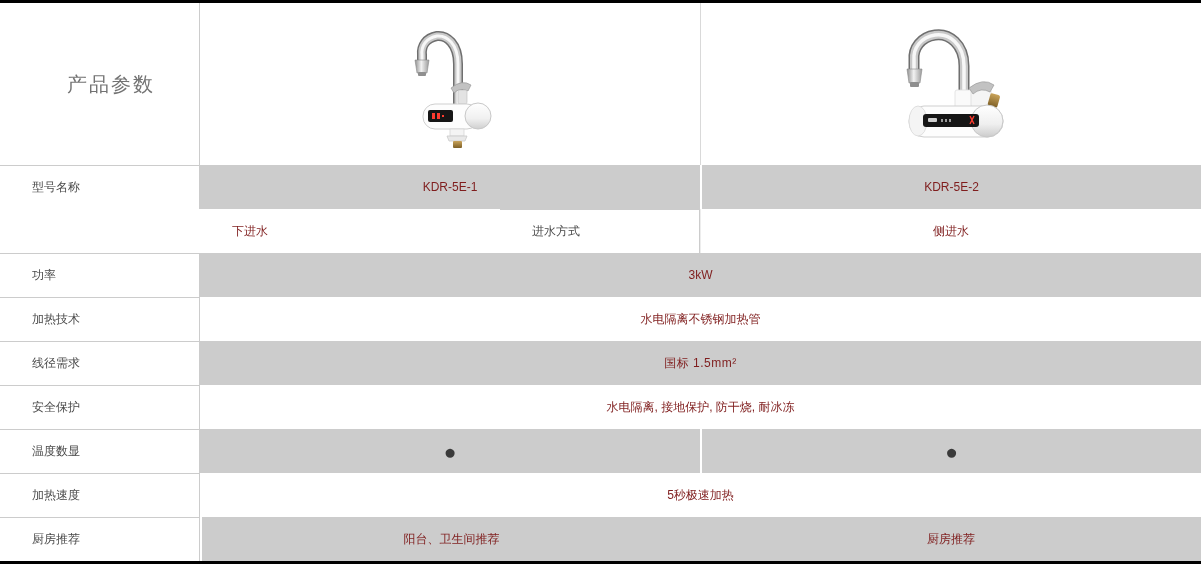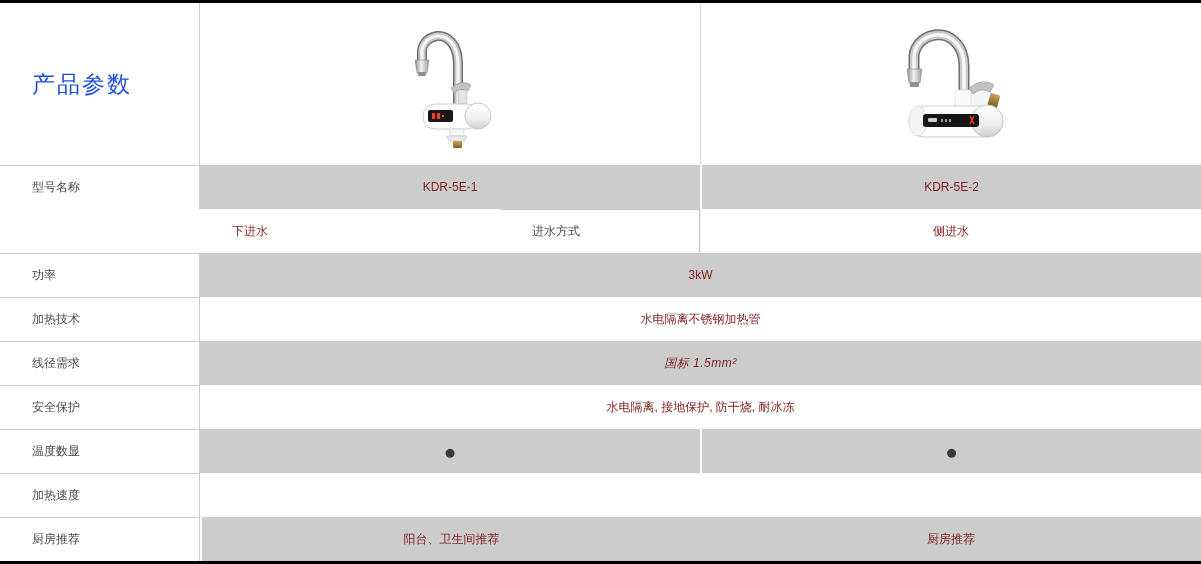--- a/index.html
+++ b/index.html
@@ -23,24 +23,25 @@
     height: 162px;
   }
   .title-cell {
     width: 200px;
     display: flex;
     align-items: center;
     padding-left: 32px;
     border-right: 1px solid #cccccc;
   }
   .page-title {
-    font-size: 23px;
+    font-size: 20px;
     font-weight: normal;
-    color: #1d4ed8;
+    color: #737373;
     letter-spacing: 2px;
+    margin-left: 35px;
   }
   .image-cell {
     width: 500px;
     display: flex;
     align-items: center;
     justify-content: center;
   }
   .image-cell.second {
     width: 501px;
     border-left: 1px solid #d9d9d9;
@@ -69,21 +70,21 @@
     color: #7f1d1d;
   }
   .value-half { width: 500px; }
   .value-half.second { width: 501px; }
   .value-span { width: 1001px; }
   .row-gray .value-cell { background: #cccccc; }
   .row-white .value-cell { background: #ffffff; }
   .row-gray .value-half.second { border-left: 2px solid #ffffff; }
   .row-white .value-half.second { border-left: 1px solid #ededed; }
   .dot-cell { font-size: 21px; color: #3a3a3a; line-height: 1; }
-  .sub-note { letter-spacing: 0.5px; font-style: italic; }
+  .sub-note { letter-spacing: 0.5px; }
 </style>
 </head>
 <body>
 
 <div class="page">
 
   <div class="header-row">
     <div class="title-cell">
       <h1 class="page-title">产品参数</h1>
     </div>
@@ -213,20 +214,21 @@
   </div>
 
   <div class="spec-row row-gray">
     <div class="cell label-cell">温度数显</div>
     <div class="cell value-cell value-half dot-cell">●</div>
     <div class="cell value-cell value-half second dot-cell">●</div>
   </div>
 
   <div class="spec-row row-white">
     <div class="cell label-cell">加热速度</div>
+    <div class="cell value-cell value-span">5秒极速加热</div>
   </div>
 
   <div class="spec-row row-gray">
     <div class="cell label-cell">厨房推荐</div>
     <div class="cell value-cell value-half second">阳台、卫生间推荐</div>
     <div class="cell value-cell value-half">厨房推荐</div>
   </div>
 
 </div>
 

